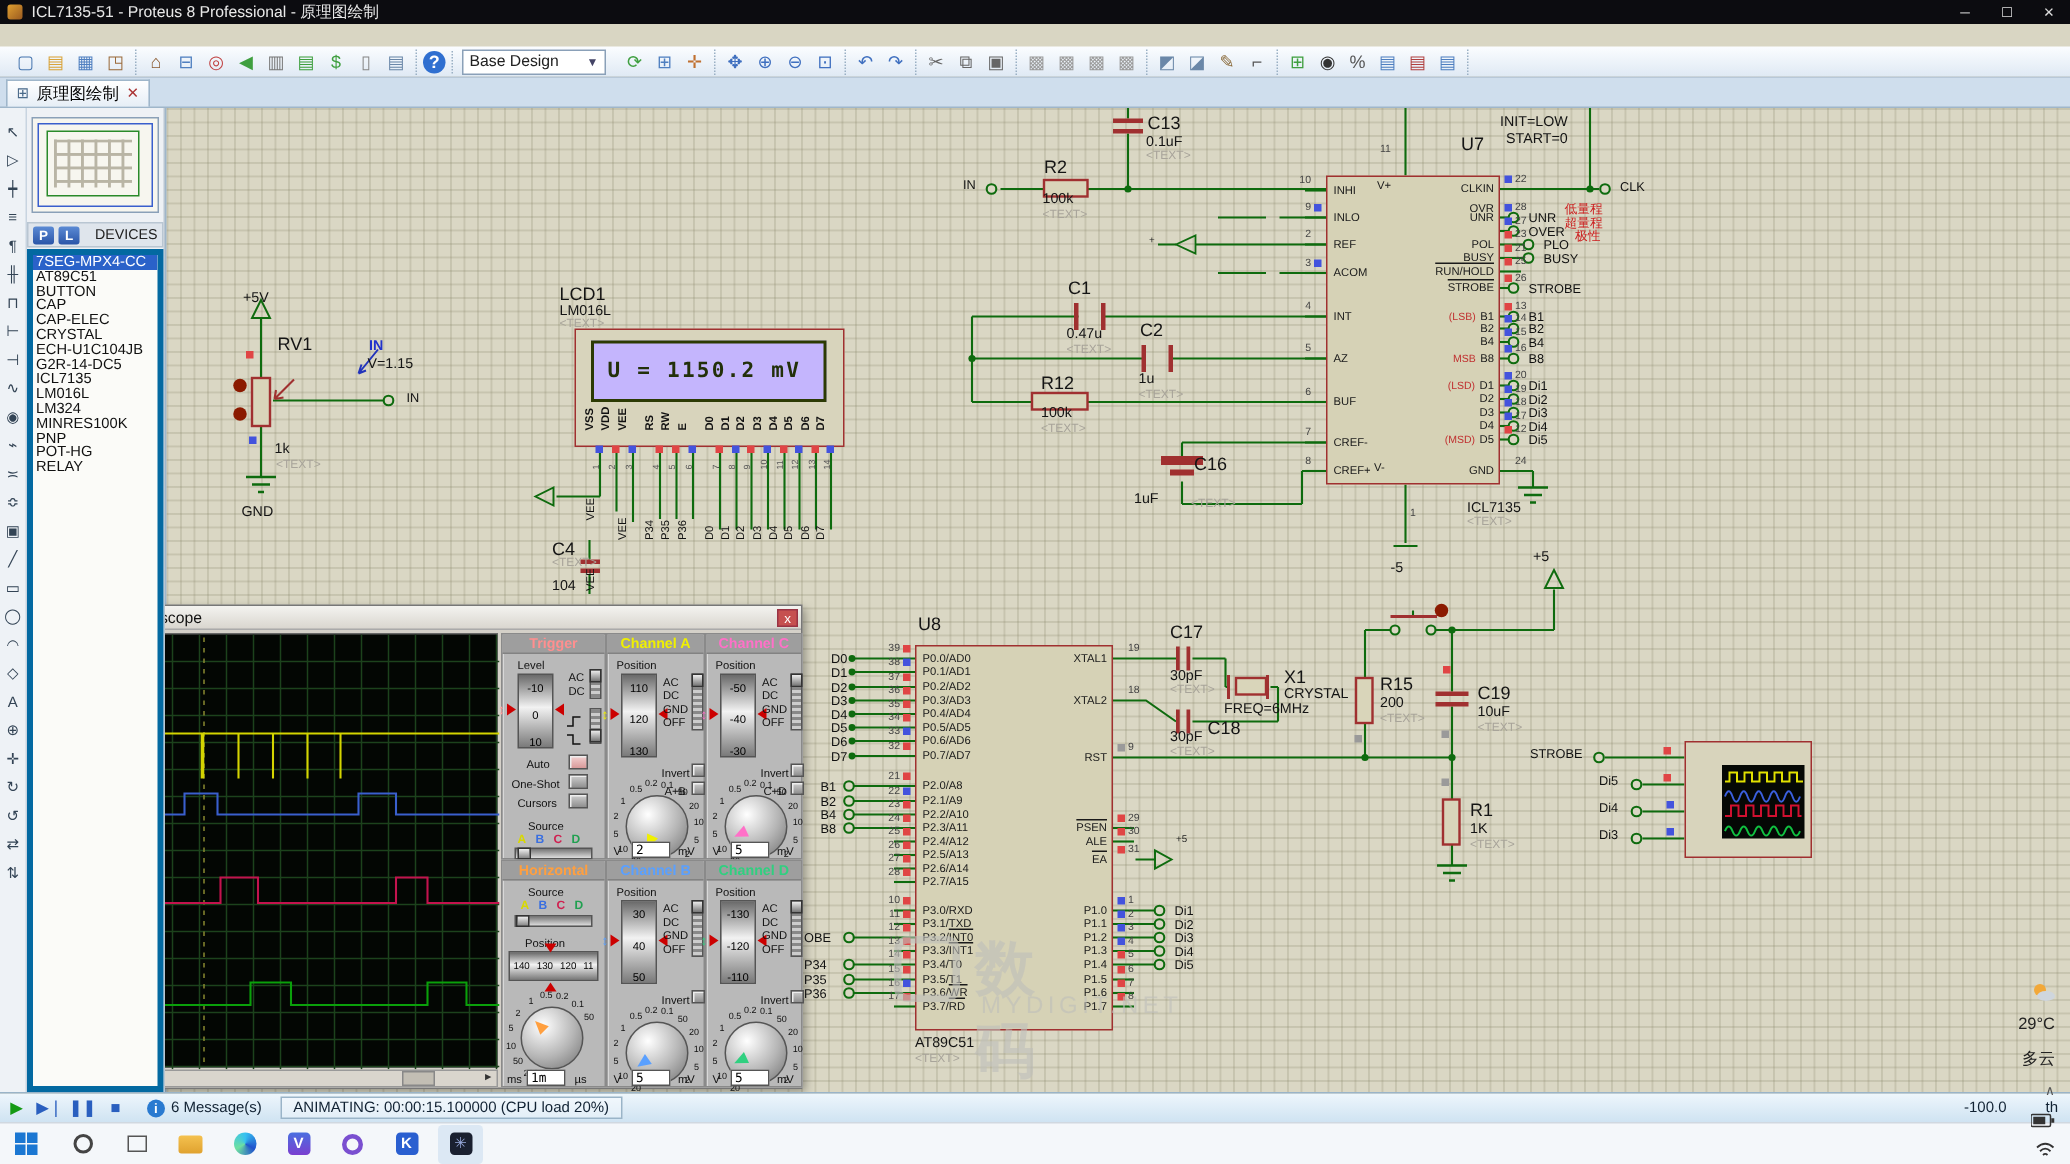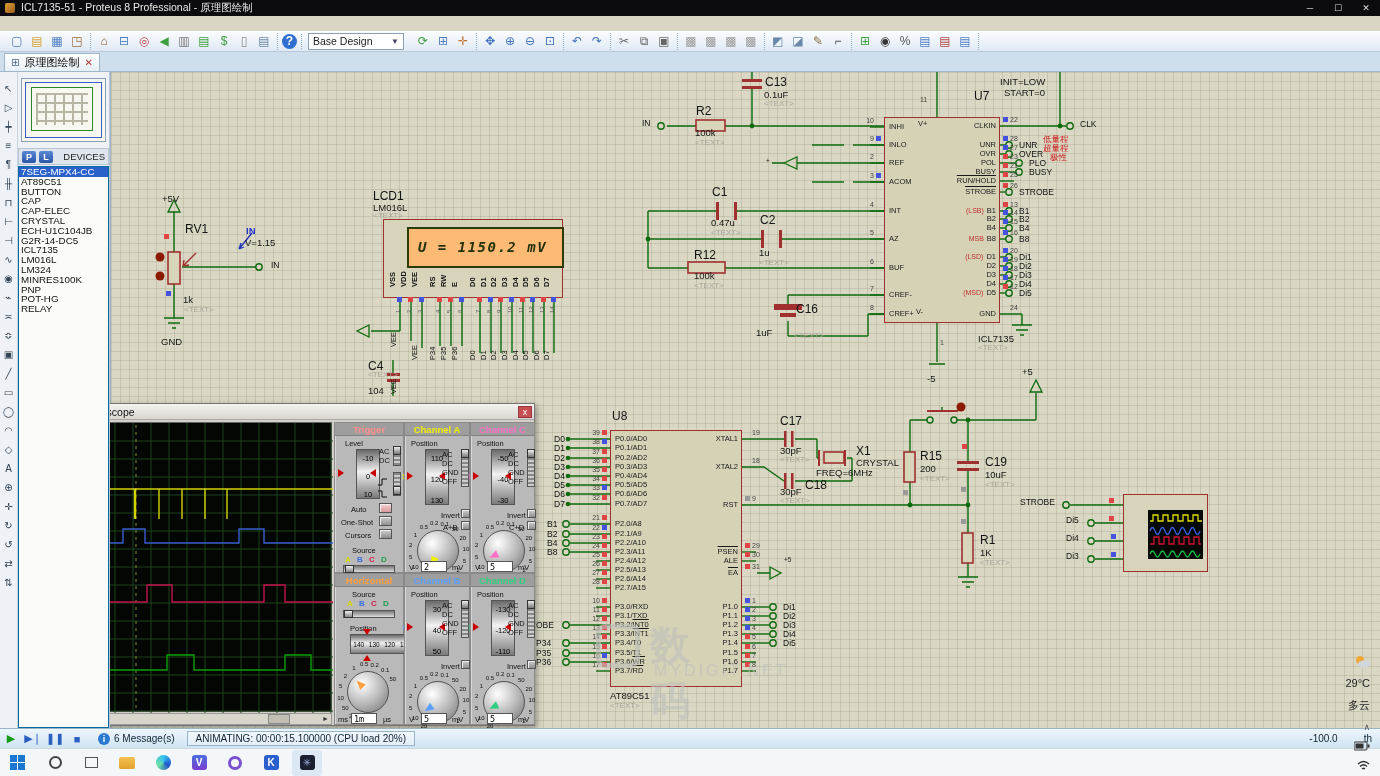--- a/index.html
+++ b/index.html
@@ -35,21 +35,21 @@
 .sidepanel{position:absolute;left:18px;top:72px;width:92px;bottom:48px;background:#eef1f5;border-right:1px solid #b9c6d2;z-index:30;}
 .preview{position:absolute;left:3px;top:6px;width:85px;height:64px;background:#f7f6ef;border:1px solid #8aa0b8;}
 .pv-blue{position:absolute;left:3px;top:3px;right:3px;bottom:3px;border:1px solid #3a5fcd;}
 .pv-green{position:absolute;left:9px;top:8px;width:62px;height:44px;border:1px solid #2a8a2a;}
 .pv-bits{position:absolute;left:14px;top:14px;width:52px;height:32px;
   background:linear-gradient(90deg,#88806a 2px,transparent 2px) 0 0/9px 7px,linear-gradient(#88806a 2px,transparent 2px) 0 0/11px 9px;opacity:.55;}
 .devhdr{position:absolute;left:0px;top:76px;width:100%;height:17px;background:#dfe5ec;border:1px solid #b9c6d2;display:flex;align-items:center;padding:0 3px;gap:3px;}
 .plbtn{width:14px;height:12px;background:linear-gradient(#5b8ad4,#2a55a8);color:#fff;font-size:9px;font-weight:bold;
   display:flex;align-items:center;justify-content:center;border-radius:2px;}
 .devtitle{margin-left:auto;font-size:9.5px;color:#222;}
-.devlist{position:absolute;left:0;top:94px;width:100%;bottom:0;background:#fbfbf8;border:1px solid #0369a1;font-size:9.8px;color:#111;overflow:hidden;}
+.devlist{position:absolute;left:0;top:94px;width:100%;bottom:0;background:#fbfbf8;border:4px solid #0369a1;font-size:9.8px;color:#111;overflow:hidden;}
 .devitem{height:9.8px;line-height:9.8px;padding-left:2px;white-space:nowrap;}
 .devitem.sel{background:#2a62c9;color:#fff;}
 
 .canvasbg{position:absolute;left:110px;top:72px;right:0;bottom:48px;background:#dad7c4;
   background-image:linear-gradient(rgba(130,128,100,.22) 1px,transparent 1px),linear-gradient(90deg,rgba(130,128,100,.22) 1px,transparent 1px);
   background-size:9px 9px;border-left:1px solid #9fb6ca;z-index:1;}
 #wiresvg{position:absolute;left:0;top:0;z-index:2;pointer-events:none;}
 #labels{position:absolute;left:0;top:0;width:1380px;height:776px;z-index:3;pointer-events:none;}
 #labels>div{pointer-events:auto;}
 .lb{position:absolute;line-height:1;white-space:nowrap;color:#111;}
@@ -67,21 +67,21 @@
 .sq-r{background:#e04545;}
 .sq-b{background:#4353dd;}
 .sq-g{background:#9a9a9a;}
 .chip{position:absolute;background:#d6d2b6;border:1.5px solid #a03030;}
 .pinname{position:absolute;font-size:7.5px;line-height:1;color:#1a1a1a;white-space:nowrap;}
 .pnr{text-align:right;}
 .ov{text-decoration:overline;}
 .pre{color:#c03030;margin-right:3px;font-size:7px;}
 .pinnum{position:absolute;font-size:7px;color:#444;line-height:1;}
 .lcdbox{position:absolute;left:383px;top:219px;width:180px;height:79px;background:#d8d4bc;border:1.5px solid #a03030;}
-.lcdscr{position:absolute;left:23px;top:7px;width:157px;height:41px;background:#fdba74;border:2px solid #2c3a04;font-style:italic;}
+.lcdscr{position:absolute;left:10px;top:7px;width:157px;height:41px;background:#c4b5fd;border:2px solid #2c3a04;}
 .lcdtext{position:absolute;left:9px;top:10px;font-family:"DejaVu Sans Mono",monospace;font-weight:bold;font-size:14px;color:#23300a;letter-spacing:1.5px;}
 .mscope{position:absolute;left:1123px;top:494px;width:85px;height:78px;background:#d8d4bc;border:1.5px solid #a03030;}
 .mscr{position:absolute;left:24px;top:15px;width:55px;height:49px;background:#050805;}
 .wm{position:absolute;left:596px;top:618px;z-index:4;color:rgba(190,190,185,.62);pointer-events:none;}
 .wmlogo{position:absolute;left:0;top:6px;width:44px;height:44px;border:5px solid rgba(190,190,185,.62);border-radius:9px;}
 .wm1{position:absolute;left:54px;top:0;font-size:40px;font-weight:bold;letter-spacing:2px;}
 .wm2{position:absolute;left:58px;top:44px;font-size:16px;font-weight:normal;letter-spacing:3px;}
 
 .osc{position:absolute;left:37px;top:403px;width:498px;height:323px;background:#d4d0c8;border:1px solid #777;z-index:20;box-shadow:2px 2px 6px rgba(0,0,0,.35);}
 .osc-title{position:absolute;left:0;top:0;width:100%;height:16px;background:linear-gradient(#f4f3f0,#d9d6cf);
@@ -89,21 +89,21 @@
 .osc-x{position:absolute;right:2px;top:2px;width:14px;height:12px;background:#c65050;border:1px solid #934;color:#fff;
   font-size:9px;line-height:11px;text-align:center;}
 .osc-screen{position:absolute;left:4px;top:18px;width:290px;height:290px;background:#030603;border:1px solid #666;}
 .osc-sb{position:absolute;left:4px;top:309px;width:290px;height:12px;background:#d9d5cd;border:1px solid #999;display:flex;align-items:center;}
 .sb-arr{width:11px;height:10px;font-size:7px;text-align:center;line-height:10px;color:#333;}
 .sb-thumb{position:absolute;left:225px;width:22px;height:10px;background:#c2beb4;border:1px solid #888;}
 .osc-panel{position:absolute;left:296px;top:18px;width:201px;height:303px;background:#b9b9b9;}
 .sec{position:absolute;background:#b9b9b9;border:1px solid #8a8a8a;box-shadow:inset 1px 1px 0 #d8d8d8;}
 .sec-h{height:13px;background:#9e9e9e;border-bottom:1px solid #828282;font-size:9.5px;font-weight:bold;text-align:center;line-height:13px;}
 .slabel{position:absolute;font-size:7.5px;color:#111;}
-.posbox{position:absolute;background:linear-gradient(180deg,#6a6a6a,#f2f2f2 45%,#7a7a7a);border:1px solid #555;margin-left:11px;}
+.posbox{position:absolute;background:linear-gradient(180deg,#6a6a6a,#f2f2f2 45%,#7a7a7a);border:1px solid #555;}
 .posnum{position:absolute;width:100%;text-align:center;font-size:7.5px;color:#000;}
 .tri{position:absolute;width:0;height:0;}
 .tri-r{border-top:4px solid transparent;border-bottom:4px solid transparent;border-left:6px solid #c00;}
 .tri-l{border-top:4px solid transparent;border-bottom:4px solid transparent;border-right:6px solid #c00;}
 .tri-d{border-left:4px solid transparent;border-right:4px solid transparent;border-top:6px solid #c00;}
 .tri-u{border-left:4px solid transparent;border-right:4px solid transparent;border-bottom:6px solid #c00;}
 .updn{position:absolute;font-size:9px;font-weight:bold;}
 .swtrack{position:absolute;width:8px;background:repeating-linear-gradient(180deg,#888 0 2px,#ccc 2px 4px);border:1px solid #555;}
 .swknob{position:absolute;width:8px;height:9px;background:linear-gradient(#eee,#777);border:1px solid #333;}
 .btn3d{position:absolute;background:linear-gradient(#cfcfcf,#8f8f8f);border:1px solid #555;box-shadow:inset 1px 1px 0 #eee;}
@@ -580,21 +580,21 @@
       <div class="pinnum" style="left: 858px; top: 285px; width: 16px; text-align: right;">7</div>
       <div class="pinname" style="left: 889px; top: 310px;">CREF+</div>
       <div class="pinnum" style="left: 858px; top: 304px; width: 16px; text-align: right;">8</div>
       <div class="pinname pnr" style="left: 920px; top: 122px; width: 76px;"><span>CLKIN</span></div>
       <div class="pinnum" style="left: 1010px; top: 116px;">22</div>
       <div class="sqr sq-b" style="left: 1003px; top: 117px;"></div>
       <div class="pinname pnr" style="left: 920px; top: 141px; width: 76px;"><span>UNR</span></div>
       <div class="pinnum" style="left: 1010px; top: 135px;">28</div>
       <div class="sqr sq-b" style="left: 1003px; top: 136px;"></div>
       <div class="lb netl" style="left: 1019px; top: 141px;">UNR</div>
-      <div class="pinname pnr" style="left: 920px; top: 150px; width: 76px;"><span>OVR</span></div>
+      <div class="pinname pnr" style="left: 920px; top: 135px; width: 76px;"><span>OVR</span></div>
       <div class="pinnum" style="left: 1010px; top: 144px;">27</div>
       <div class="sqr sq-b" style="left: 1003px; top: 145px;"></div>
       <div class="lb netl" style="left: 1019px; top: 150px;">OVER</div>
       <div class="pinname pnr" style="left: 920px; top: 159px; width: 76px;"><span>POL</span></div>
       <div class="pinnum" style="left: 1010px; top: 153px;">23</div>
       <div class="sqr sq-r" style="left: 1003px; top: 154px;"></div>
       <div class="lb netl" style="left: 1029px; top: 159px;">PLO</div>
       <div class="pinname pnr" style="left: 920px; top: 168px; width: 76px;"><span>BUSY</span></div>
       <div class="pinnum" style="left: 1010px; top: 162px;">21</div>
       <div class="sqr sq-r" style="left: 1003px; top: 163px;"></div>

